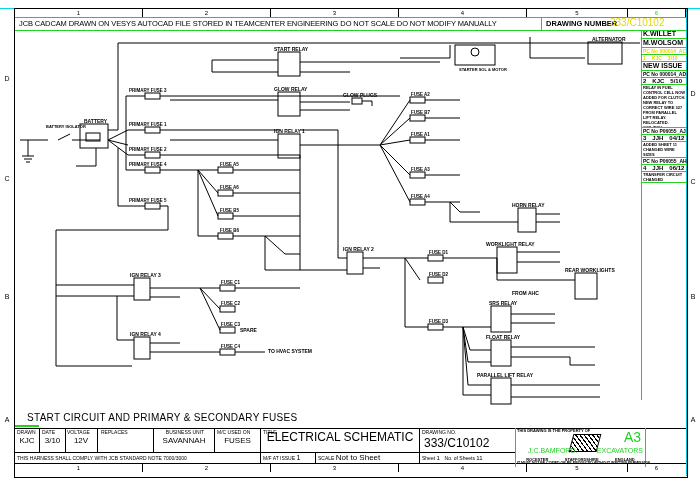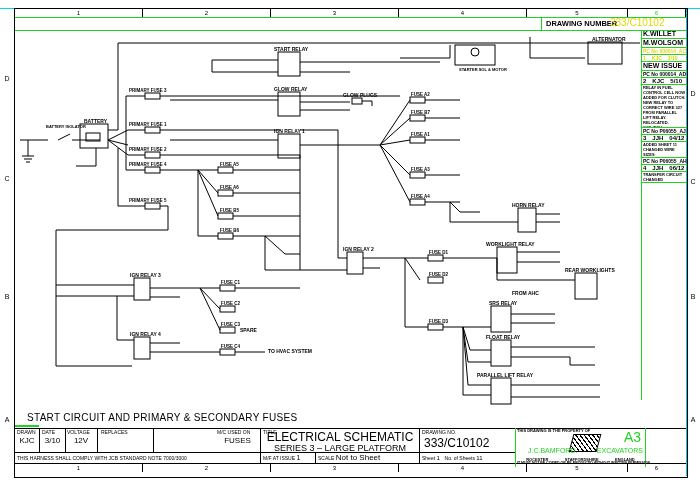--- a/index.html
+++ b/index.html
@@ -58,20 +58,21 @@
 <div class="rowlbl" style="top:75px;">D</div>
 <div class="rowlbl" style="top:175px;">C</div>
 <div class="rowlbl" style="top:293px;">B</div>
 <div class="rowlbl" style="top:416px;">A</div>
 <div class="rowlbl-r" style="top:90px;">D</div>
 <div class="rowlbl-r" style="top:178px;">C</div>
 <div class="rowlbl-r" style="top:293px;">B</div>
 <div class="rowlbl-r" style="top:416px;">A</div>
 
 <div class="hdrbar">
+  <span class="hdrtxt">JCB CADCAM DRAWN ON VESYS  AUTOCAD FILE STORED IN TEAMCENTER ENGINEERING DO NOT SCALE  DO NOT MODIFY MANUALLY</span>
   <div class="gdiv" style="left:526px;"></div>
   <span class="drwnum-lbl">DRAWING NUMBER</span>
   <span class="drwnum-val">333/C10102</span>
 </div>
 
 <div class="rev">
   <div class="r big">K.WILLET</div>
   <div class="r big">M.WOLSOM</div>
   <div class="r yel">PC No 000014_AC</div>
   <div class="r yel" style="display:flex;gap:6px;">
@@ -251,28 +252,31 @@
       <div class="tbv">3/10</div>
     </div>
   <div class="tbc" style="left:50px;top:0;width:33px;height:23px;">
       <div class="tbl">VOLTAGE</div>
       <div class="tbv">12V</div>
     </div>
   <div class="tbc" style="left:84px;top:0;width:55px;height:23px;">
       <div class="tbl">REPLACES</div>
       <div class="tbv"></div>
     </div>
+  <div class="tbc" style="left:139px;top:0;width:61px;height:23px;">
+      <div class="tbl" style="text-align:center;">BUSINESS UNIT</div>
+      <div class="tbv">SAVANNAH</div>
+    </div>
   <div class="tbc" style="left:200px;top:0;width:46px;height:23px;">
       <div class="tbl">M/C USED ON</div>
       <div class="tbv">FUSES</div>
     </div>
   <div class="tbc" style="left:246px;top:0;width:159px;height:23px;">
       <div class="tbl" style="position:absolute;">TITLE</div>
       <div class="title-main" style="padding-top:2px;">ELECTRICAL SCHEMATIC</div>
-      <div class="title-sub">SERIES 3 – LARGE PLATFORM</div>
     </div>
   <div class="tbc" style="left:405px;top:0;width:95px;height:23px;border-right:none;">
       <div class="tbl">DRAWING NO.</div>
       <div style="font-size:12px;padding-left:4px;">333/C10102</div>
     </div>
   <div class="abs" style="left:0;top:23px;width:500px;height:1px;background:#000;"></div>
   <div class="tbc" style="left:0;top:24px;width:246px;height:10px;">
       <div class="tbl" style="line-height:10px;">THIS HARNESS SHALL COMPLY WITH JCB STANDARD NOTE 7000/3000</div>
     </div>
   <div class="tbc" style="left:246px;top:24px;width:55px;height:10px;"><span class="tbl" style="line-height:10px;">M/F AT ISSUE</span> <span style="font-size:7px;">1</span></div>

